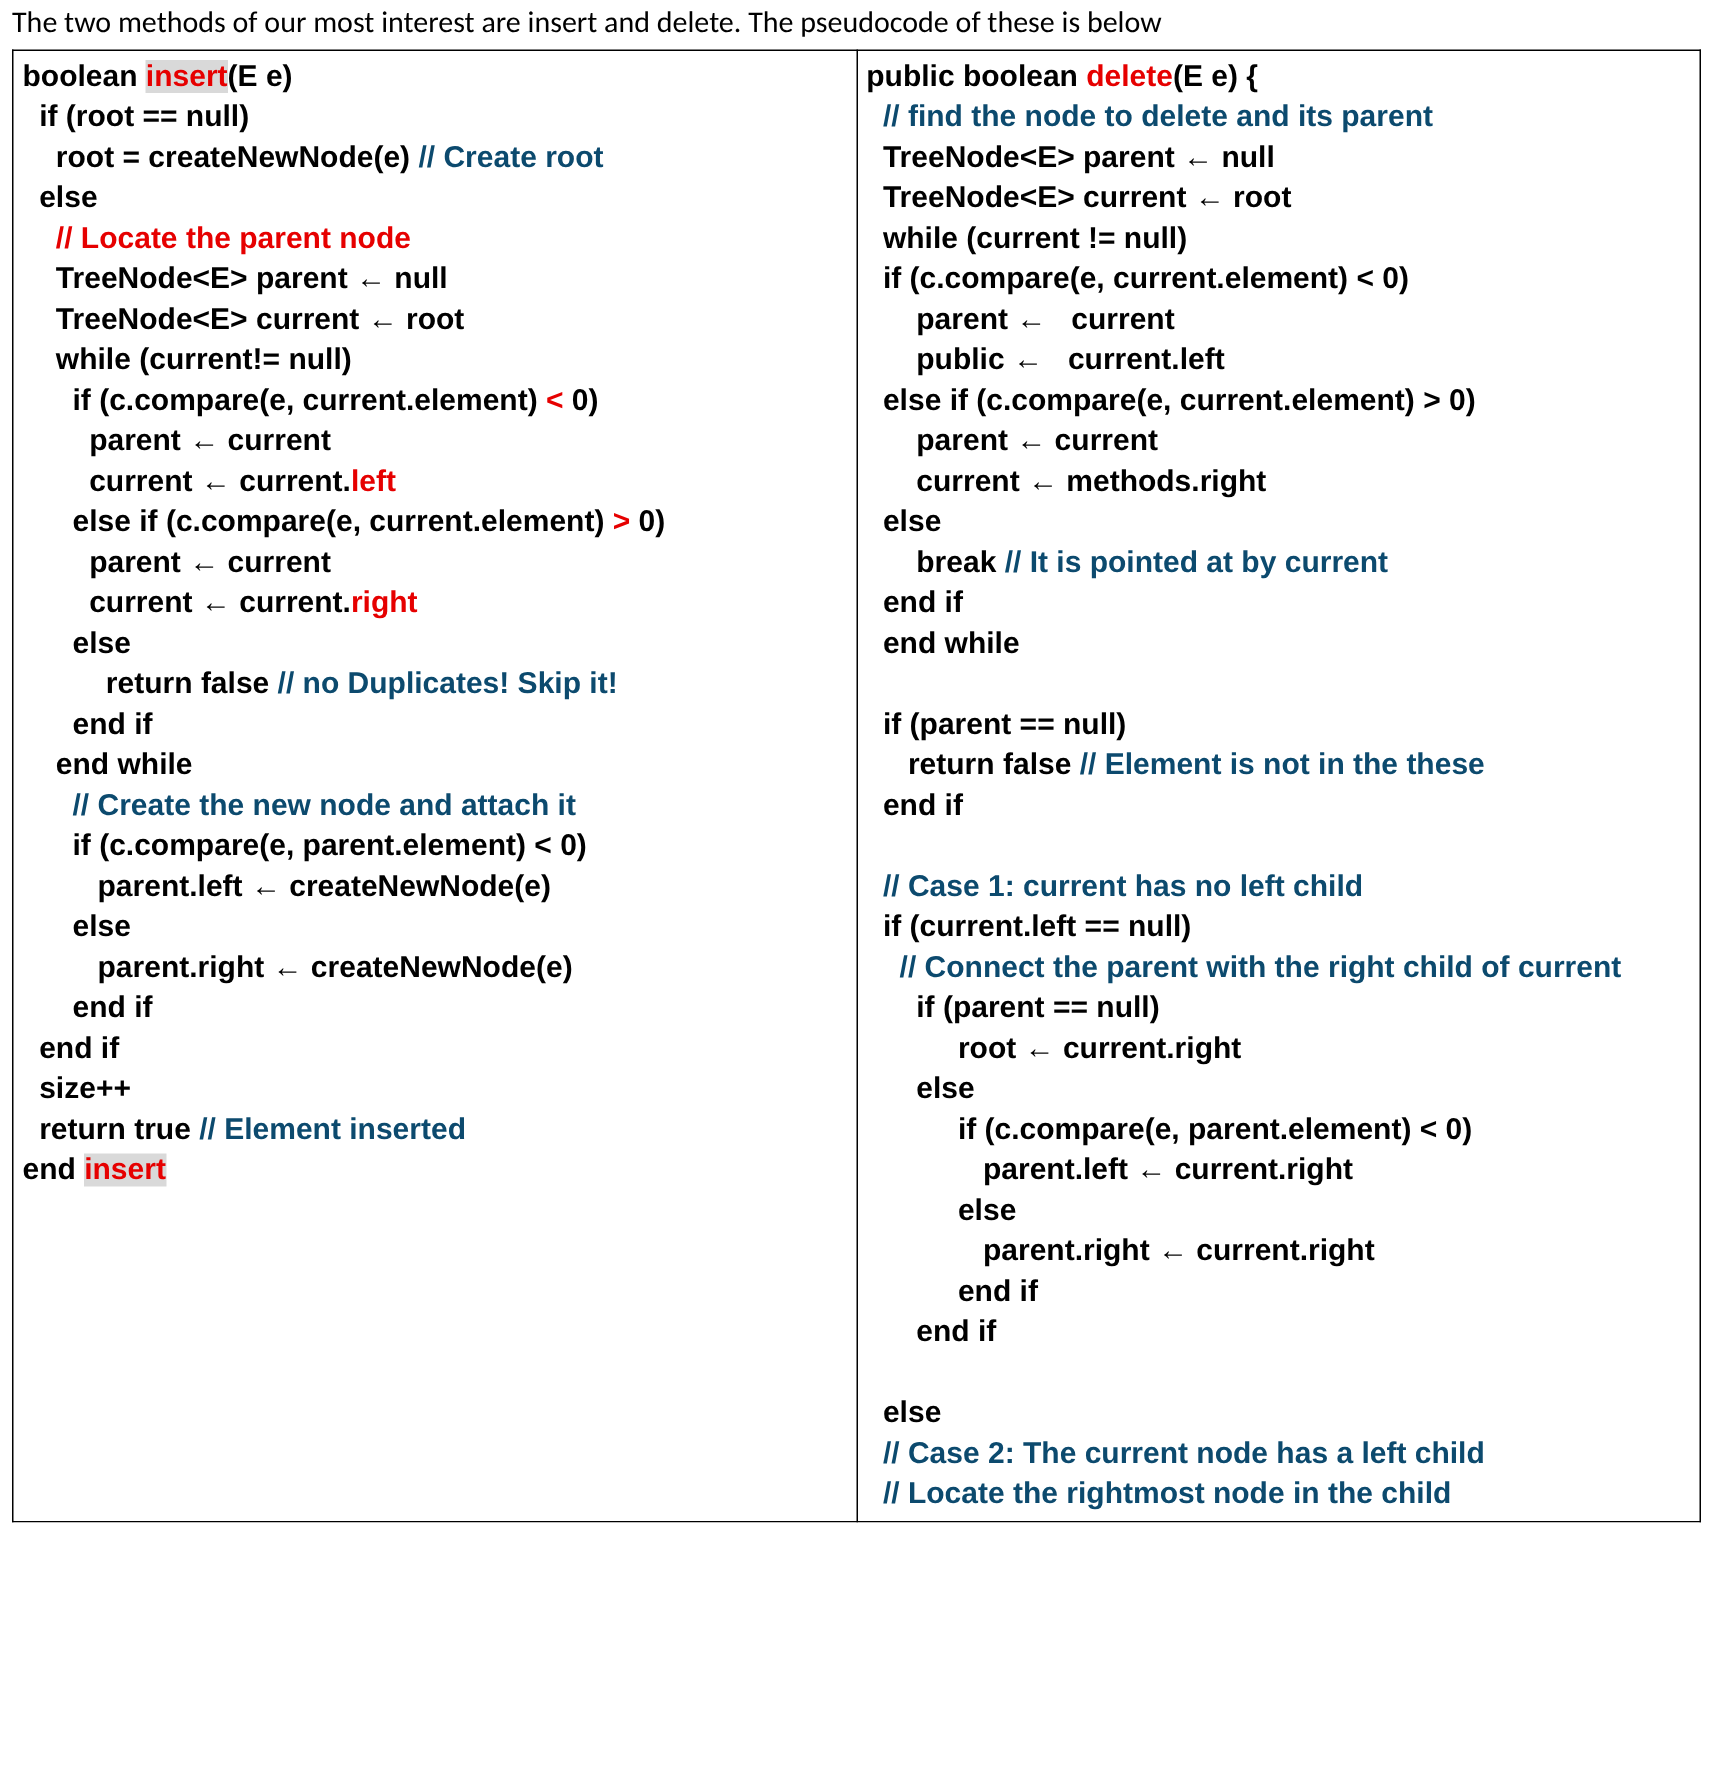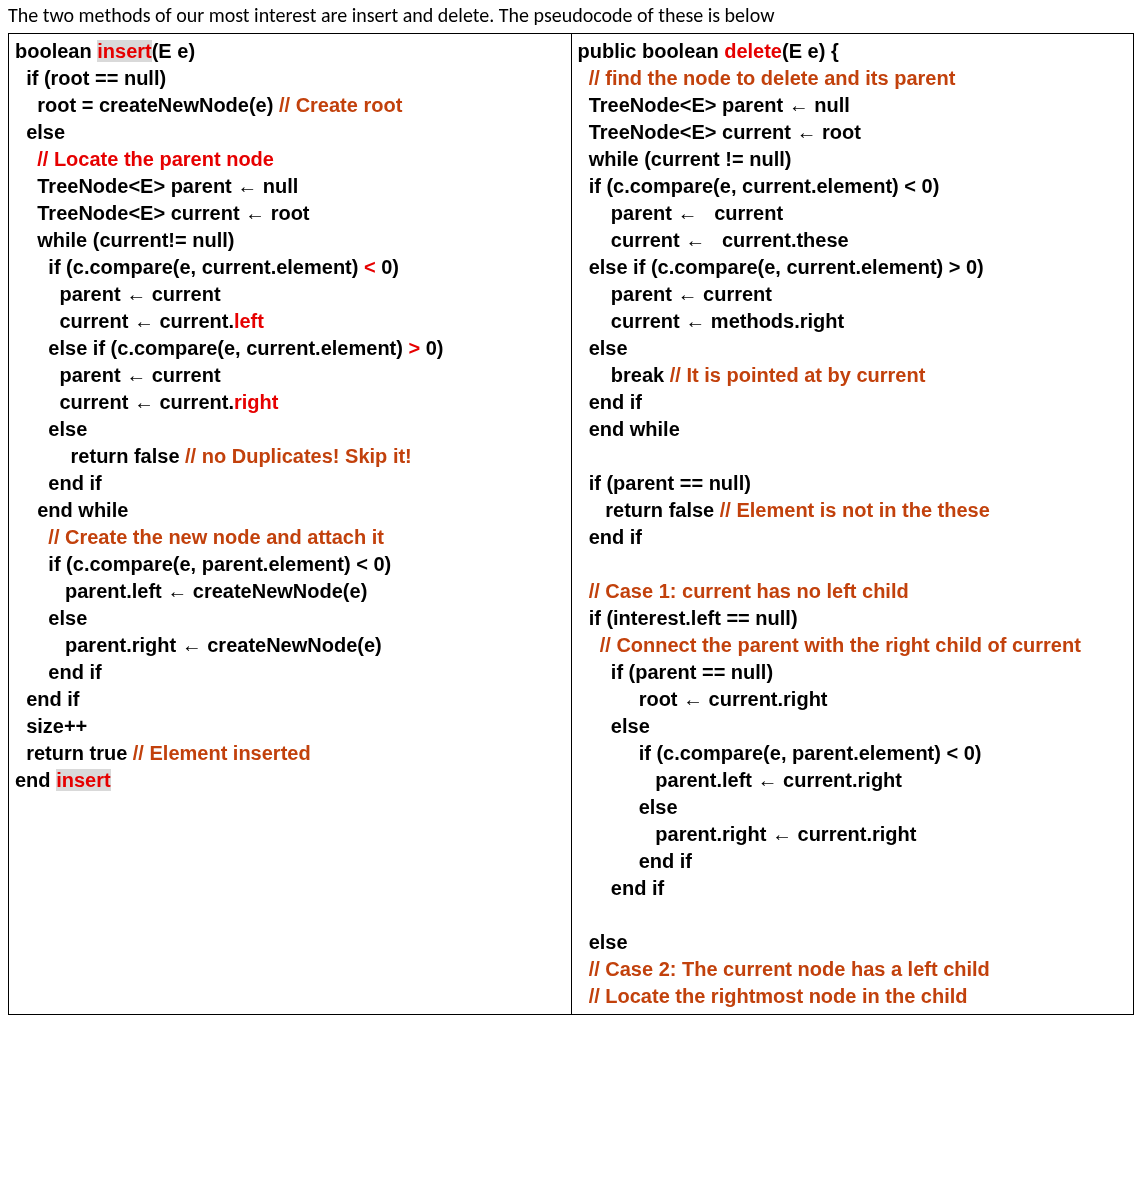--- a/index.html
+++ b/index.html
@@ -29,21 +29,21 @@
     vertical-align: top;
     padding: 4px 6px;
     width: 50%;
   }
   .code {
     font-weight: bold;
     white-space: pre-wrap;
     word-wrap: break-word;
   }
   .red { color: #e60000; }
-  .green { color: #c2410c; margin-top: 12px; }
+  .green { color: #0c4a6e; margin-top: 12px; }
   .hl { background: #d9d9d9; }
 </style>
 </head>
 <body>
 
 <div class="caption">The two methods of our most interest are insert and delete. The pseudocode of these is below</div>
 
 <table class="code-table">
 <tbody>
       <tr>
@@ -78,35 +78,35 @@
 <span>end </span><span class="red hl">insert</span></div>
 </td>
 <td>
 <div class="code"><span>public boolean </span><span class="red">delete</span><span>(E e) {</span>
 <span class="green">  // find the node to delete and its parent</span>
 <span>  TreeNode&lt;E&gt; parent ← null</span>
 <span>  TreeNode&lt;E&gt; current ← root</span>
 <span>  while (current != null)</span>
 <span>  if (c.compare(e, current.element) &lt; 0)</span>
 <span>      parent ←   current</span>
-<span>      current ←   current.these</span>
+<span>      public ←   current.left</span>
 <span>  else if (c.compare(e, current.element) &gt; 0)</span>
 <span>      parent ← current</span>
 <span>      current ← methods.right</span>
 <span>  else</span>
 <span>      break </span><span class="green">// It is pointed at by current</span>
 <span>  end if</span>
 <span>  end while</span>
 <span></span>
 <span>  if (parent == null)</span>
 <span>     return false </span><span class="green">// Element is not in the these</span>
 <span>  end if</span>
 <span></span>
 <span class="green">  // Case 1: current has no left child</span>
-<span>  if (interest.left == null)</span>
+<span>  if (current.left == null)</span>
 <span class="green">    // Connect the parent with the right child of current</span>
 <span>      if (parent == null)</span>
 <span>           root ← current.right</span>
 <span>      else</span>
 <span>           if (c.compare(e, parent.element) &lt; 0)</span>
 <span>              parent.left ← current.right</span>
 <span>           else</span>
 <span>              parent.right ← current.right</span>
 <span>           end if</span>
 <span>      end if</span>

